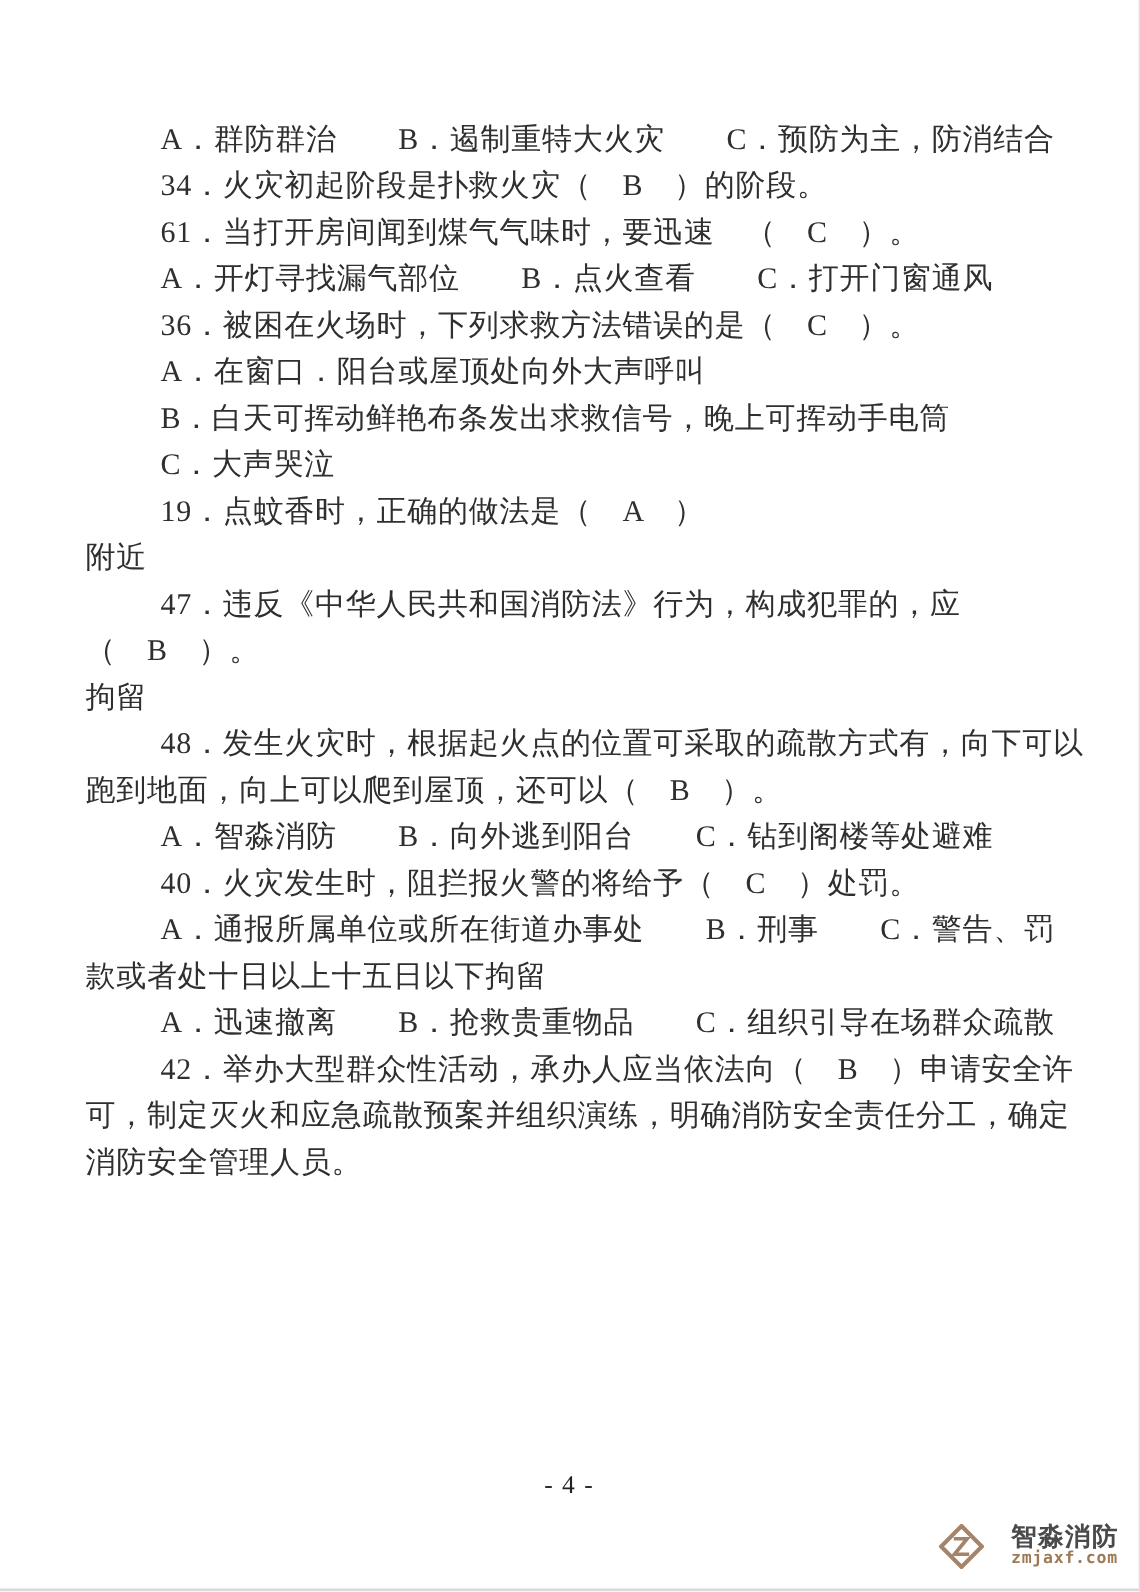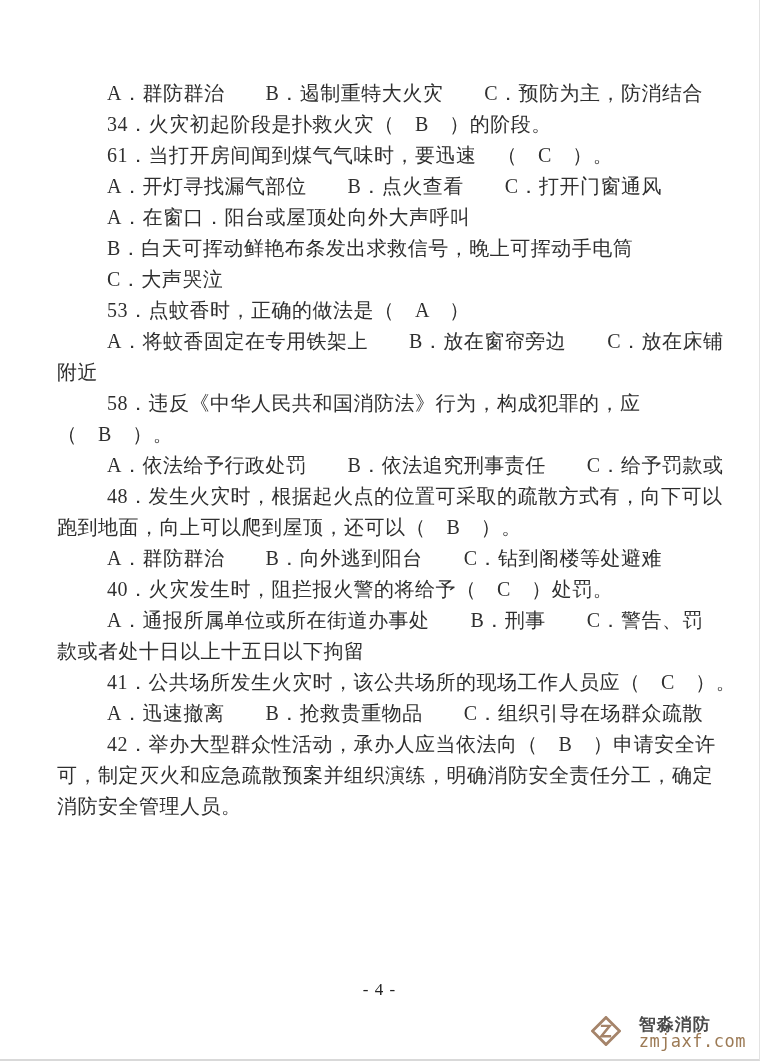--- a/index.html
+++ b/index.html
@@ -65,52 +65,51 @@
   }
   .wm-brand {
     font-family: "Liberation Sans", "DejaVu Sans", sans-serif;
     font-size: 17px;
     font-weight: bold;
     color: #4a4a4a;
     letter-spacing: 1px;
   }
   .wm-site {
     font-family: "DejaVu Sans Mono", "Liberation Mono", monospace;
-    font-size: 17px;
-    font-weight: normal;
+    font-size: 11px;
+    font-weight: bold;
     color: #9c7a55;
     letter-spacing: 0.5px;
   }
 </style>
 </head>
 <body>
 
 <div class="page">
 
   <div class="doc">
     <div class="line indent">A．群防群治　　B．遏制重特大火灾　　C．预防为主，防消结合</div>
     <div class="line indent">34．火灾初起阶段是扑救火灾（　B　）的阶段。</div>
     <div class="line indent">61．当打开房间闻到煤气气味时，要迅速　（　C　）。</div>
     <div class="line indent">A．开灯寻找漏气部位　　B．点火查看　　C．打开门窗通风</div>
+    <div class="line indent">36．被困在火场时，下列求救方法错误的是（　C　）。</div>
     <div class="line indent">A．在窗口．阳台或屋顶处向外大声呼叫</div>
     <div class="line indent">B．白天可挥动鲜艳布条发出求救信号，晚上可挥动手电筒</div>
     <div class="line indent">C．大声哭泣</div>
-    <div class="line indent">53．点蚊香时，正确的做法是（　A　）</div>
-    <div class="line indent">A．将蚊香固定在专用铁架上　　B．放在窗帘旁边　　C．放在床铺</div>
+    <div class="line indent">19．点蚊香时，正确的做法是（　A　）</div>
     <div class="line">附近</div>
-    <div class="line indent">58．违反《中华人民共和国消防法》行为，构成犯罪的，应</div>
+    <div class="line indent">47．违反《中华人民共和国消防法》行为，构成犯罪的，应</div>
     <div class="line">（　B　）。</div>
-    <div class="line indent">A．依法给予行政处罚　　B．依法追究刑事责任　　C．给予罚款或</div>
+    <div class="line">拘留</div>
     <div class="line indent">48．发生火灾时，根据起火点的位置可采取的疏散方式有，向下可以</div>
     <div class="line">跑到地面，向上可以爬到屋顶，还可以（　B　）。</div>
-    <div class="line indent">A．群防群治　　B．向外逃到阳台　　C．钻到阁楼等处避难</div>
+    <div class="line indent">A．智淼消防　　B．向外逃到阳台　　C．钻到阁楼等处避难</div>
     <div class="line indent">40．火灾发生时，阻拦报火警的将给予（　C　）处罚。</div>
     <div class="line indent">A．通报所属单位或所在街道办事处　　B．刑事　　C．警告、罚</div>
     <div class="line">款或者处十日以上十五日以下拘留</div>
-    <div class="line indent">41．公共场所发生火灾时，该公共场所的现场工作人员应（　C　）。</div>
     <div class="line indent">A．迅速撤离　　B．抢救贵重物品　　C．组织引导在场群众疏散</div>
     <div class="line indent">42．举办大型群众性活动，承办人应当依法向（　B　）申请安全许</div>
     <div class="line">可，制定灭火和应急疏散预案并组织演练，明确消防安全责任分工，确定</div>
     <div class="line">消防安全管理人员。</div>
   </div>
 
   <div class="page-number">- 4 -</div>
 
   <div class="watermark">
     <svg class="wm-icon" viewBox="0 0 32 32" aria-hidden="true">

